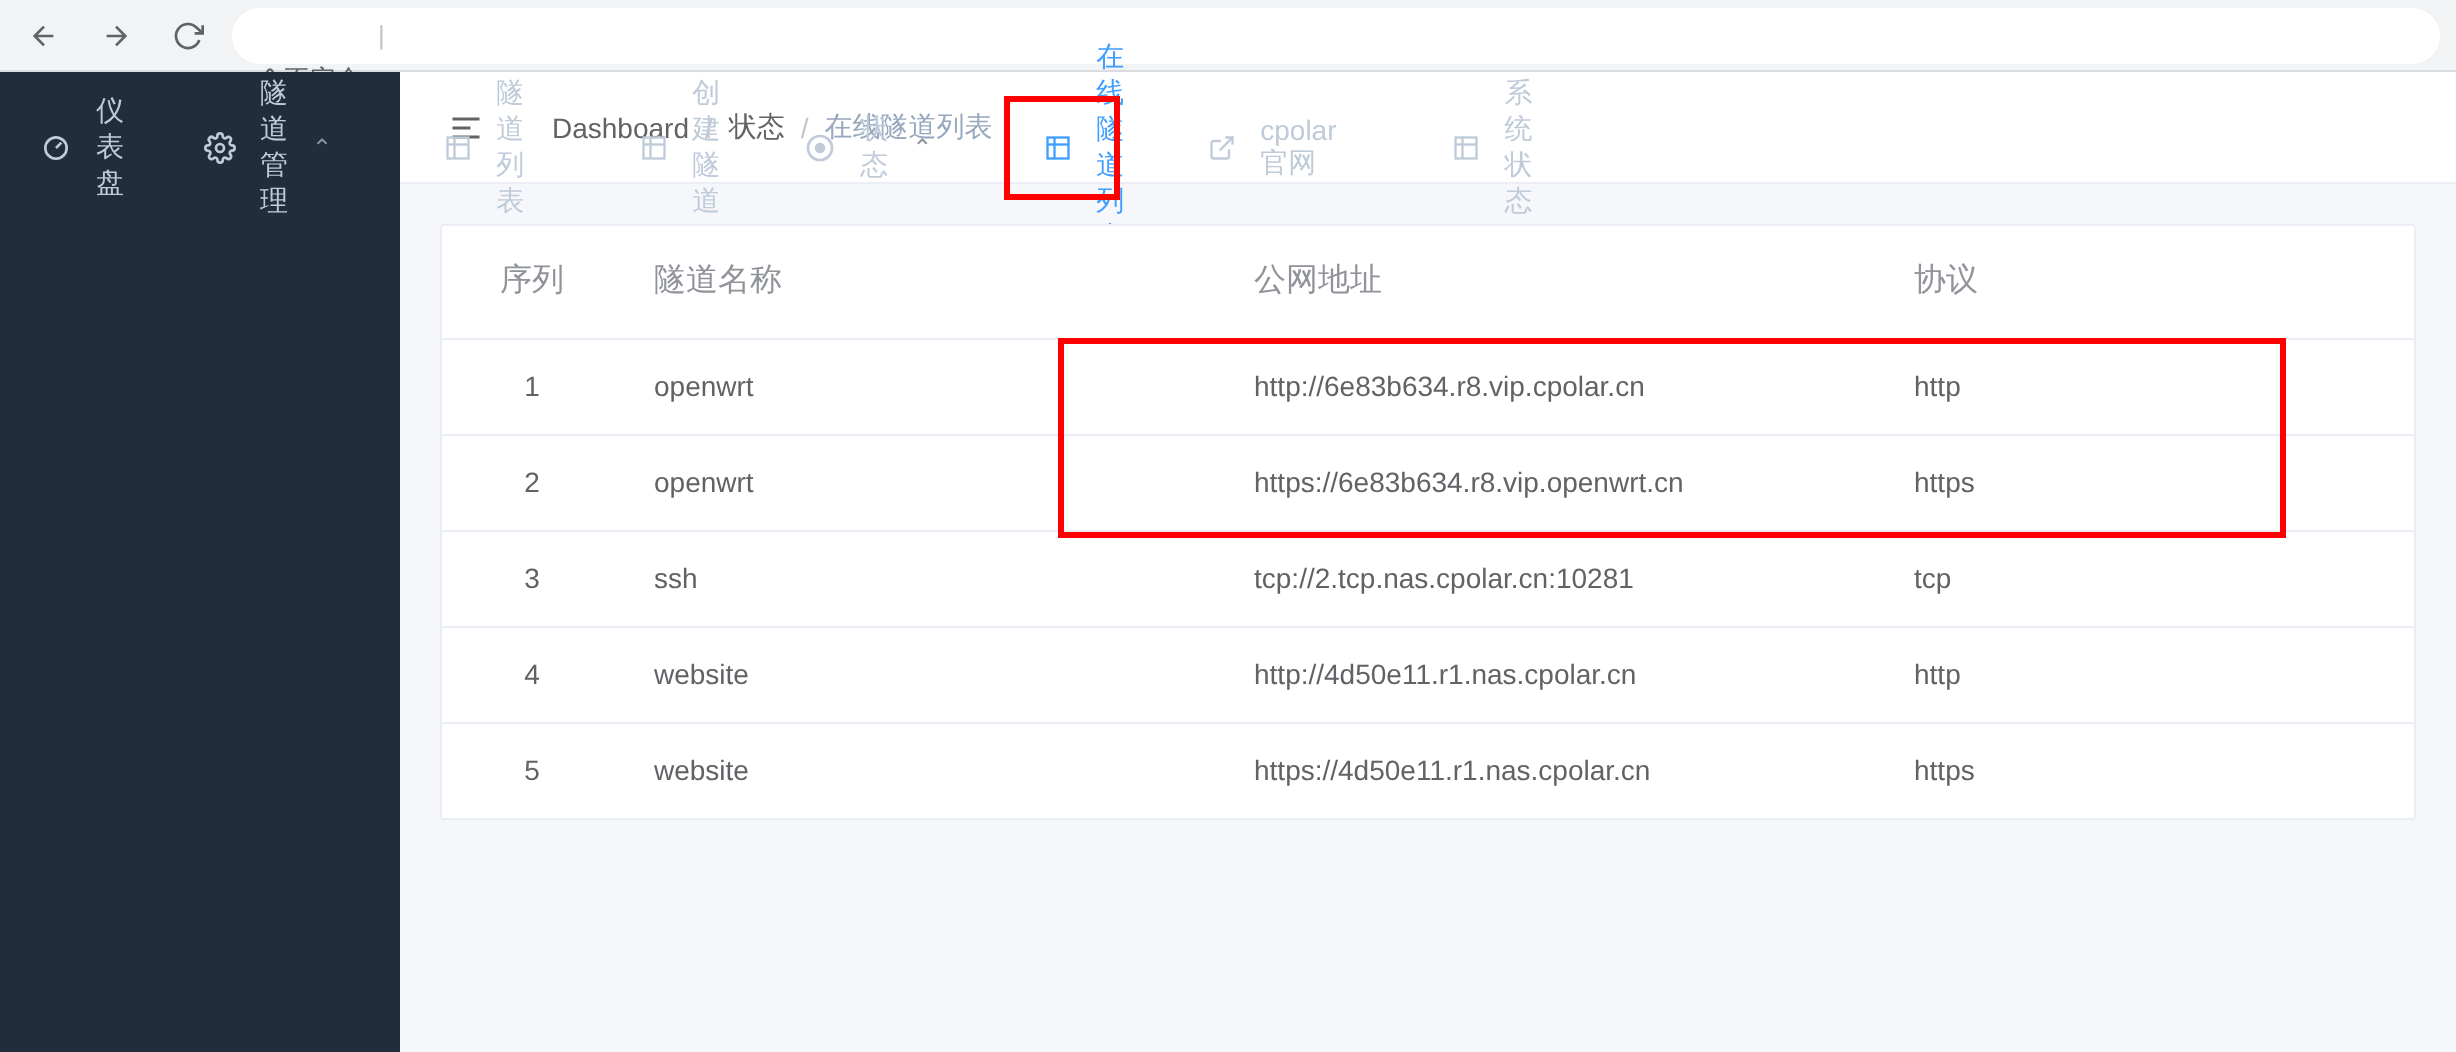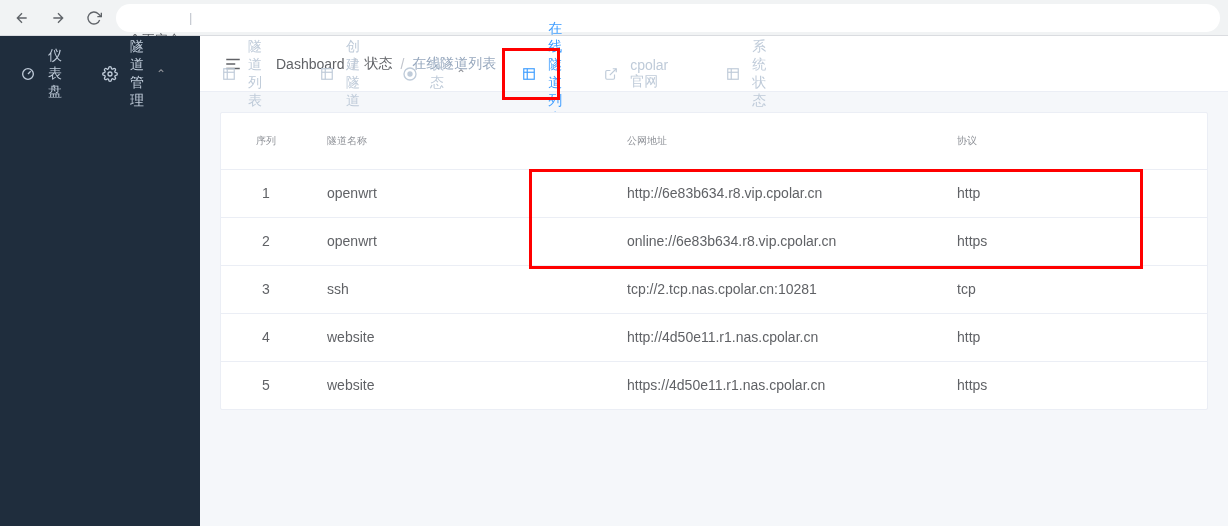--- a/index.html
+++ b/index.html
@@ -23,21 +23,21 @@
     .main { flex: 1; background: #f5f7fa; display: flex; flex-direction: column; }
     .topbar { height: 56px; background: #fff; display: flex; align-items: center; padding: 0 24px; gap: 20px; border-bottom: 1px solid #ebeef5; }
     .menu-toggle { width: 18px; height: 18px; cursor: pointer; }
     .breadcrumb { display: flex; align-items: center; gap: 8px; font-size: 14px; color: #606266; margin-left: 14px; }
     .breadcrumb .sep { color: #c0c4cc; }
     .breadcrumb .cur { color: #97a8be; }
     
     .content { flex: 1; padding: 20px; }
     .card { background: #fff; border: 1px solid #ebeef5; border-radius: 2px; position: relative; }
     table { width: 100%; border-collapse: collapse; }
-    thead th { height: 56px; padding: 0 16px; text-align: left; font-weight: 500; color: #909399; font-size: 10px; border-bottom: 1px solid #ebeef5; }
+    thead th { height: 56px; padding: 0 16px; text-align: left; font-weight: 500; color: #909399; font-size: 16px; border-bottom: 1px solid #ebeef5; }
     tbody td { height: 48px; padding: 0 16px; color: #606266; font-size: 14px; border-bottom: 1px solid #ebeef5; }
     tbody tr:last-child td { border-bottom: none; }
     .col-seq { width: 90px; text-align: center; }
     
     .red-overlay { position: absolute; border: 3px solid #ff0000; pointer-events: none; }
     .red-1 { left: 308px; top: 56px; width: 614px; height: 100px; }
   </style>
 </head>
 <body>
 
@@ -187,21 +187,21 @@
           <tbody id="table-body">
               <tr>
     <td class="col-seq">1</td>
     <td>openwrt</td>
     <td>http://6e83b634.r8.vip.cpolar.cn</td>
     <td>http</td>
               </tr>
               <tr>
     <td class="col-seq">2</td>
     <td>openwrt</td>
-    <td>online://6e83b634.r8.vip.cpolar.cn</td>
+    <td>https://6e83b634.r8.vip.openwrt.cn</td>
     <td>https</td>
               </tr>
               <tr>
     <td class="col-seq">3</td>
     <td>ssh</td>
     <td>tcp://2.tcp.nas.cpolar.cn:10281</td>
     <td>tcp</td>
               </tr>
               <tr>
     <td class="col-seq">4</td>

